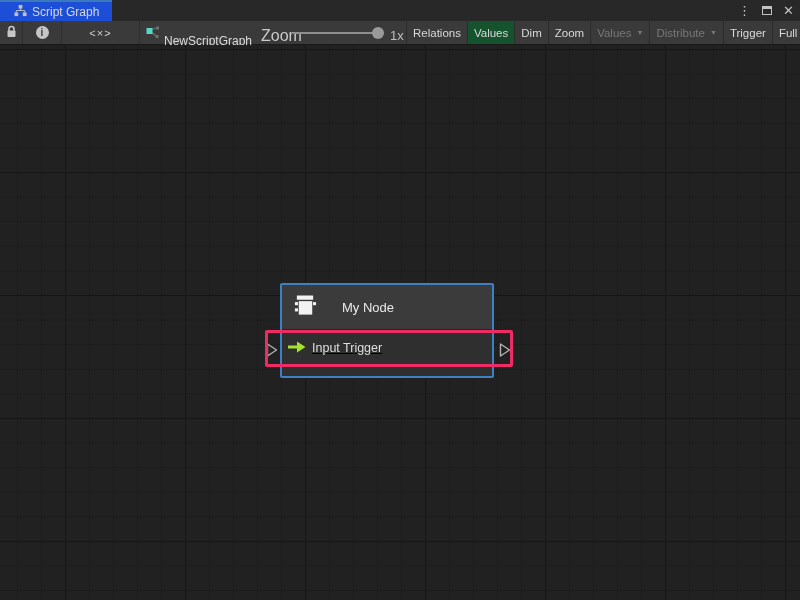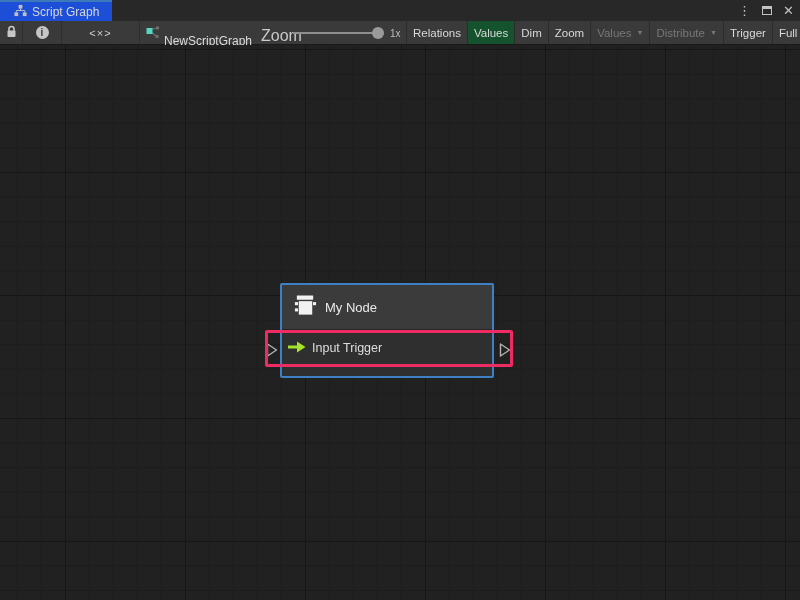--- a/index.html
+++ b/index.html
@@ -27,21 +27,21 @@
   .info-btn { left:23px; width:39px; }
   .fit-btn  { left:62px; width:78px; font-size:11px; color:#cfcfcf; letter-spacing:1px; }
   .info-circle { width:13px; height:13px; border-radius:50%; background:#c6c6c6; color:#3a3a3a;
     font-size:10px; font-weight:bold; display:flex; align-items:center; justify-content:center; }
   .graph-ico { position:absolute; left:146px; top:5px; }
   .graph-name { position:absolute; left:164px; top:13px; font-size:12px; color:#dddddd; }
   .zoom-label { position:absolute; left:261px; top:6px; font-size:16px; color:#c9c9c9; }
   .zoom-track { position:absolute; left:293px; top:11px; width:90px; height:2px; background:#8e8e8e; }
   .zoom-knob { position:absolute; left:372px; top:6px; width:12px; height:12px; border-radius:50%;
     background:#9a9a9a; }
-  .zoom-value { position:absolute; left:390px; top:7px; font-size:10px; color:#bdbdbd; }
+  .zoom-value { position:absolute; left:390px; top:7px; font-size:13px; color:#bdbdbd; }
   .tb-buttons { position:absolute; left:406px; top:0; width:394px; height:23px; display:flex; overflow:hidden; }
   .tb-btn { height:23px; display:flex; align-items:center; padding:0 6px; font-size:11.5px;
     color:#d9d9d9; white-space:nowrap; border-left:1px solid #2c2c2c; cursor:default; }
   .tb-btn.active { background:#14532d; }
   .tb-btn.disabled { color:#787878; }
   .tb-caret { font-size:7px; margin-left:5px; }
 
   
   .canvas { position:absolute; left:0; top:45px; width:800px; height:555px;
     background-color:#212121;
@@ -51,24 +51,24 @@
       linear-gradient(to right, #1c1c1c 1px, transparent 1px),
       linear-gradient(to bottom, #1c1c1c 1px, transparent 1px);
     background-size: 120px 100%, 100% 123px, 24px 100%, 100% 24.6px;
     background-position: 65px 0, 0 4px, 17px 0, 0 4px;
   }
 
   
   .node { position:absolute; left:280px; top:238px; width:214px; height:95px;
     border:2px solid #3f80c5; border-radius:2px; background:#2f2f2f; }
   .node-header { height:45px; background:#3b3b3b; border-bottom:1px solid #242424;
-    display:flex; align-items:center; padding-left:11px; gap:7px; }
+    display:flex; align-items:center; padding-left:11px; gap:24px; }
   .node-title { font-size:13px; color:#eaeaea; }
   .node-body { height:44px; display:flex; justify-content:space-between;
-    align-items:flex-start; padding:8px 6px 0 6px; }
+    align-items:flex-start; padding:8px 6px 0 6px;text-decoration:underline; }
   .port { display:flex; align-items:center; gap:6px; height:20px; }
   .port-label { font-size:12.5px; color:#dedede; white-space:nowrap; }
 
   
   .highlight-rect { position:absolute; left:265px; top:285px; width:248px; height:37px;
     border:3px solid #ee2b62; border-radius:2px; pointer-events:none; }
 
   
   .port-tri { position:absolute; top:297px; }
   .port-tri.left { left:266px; }

